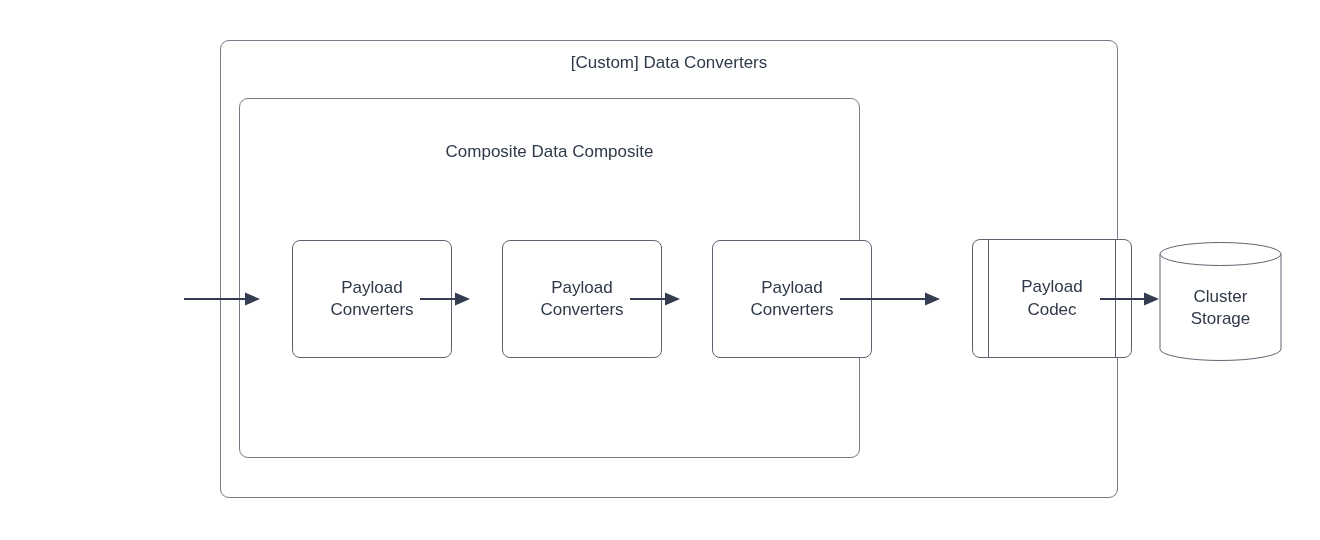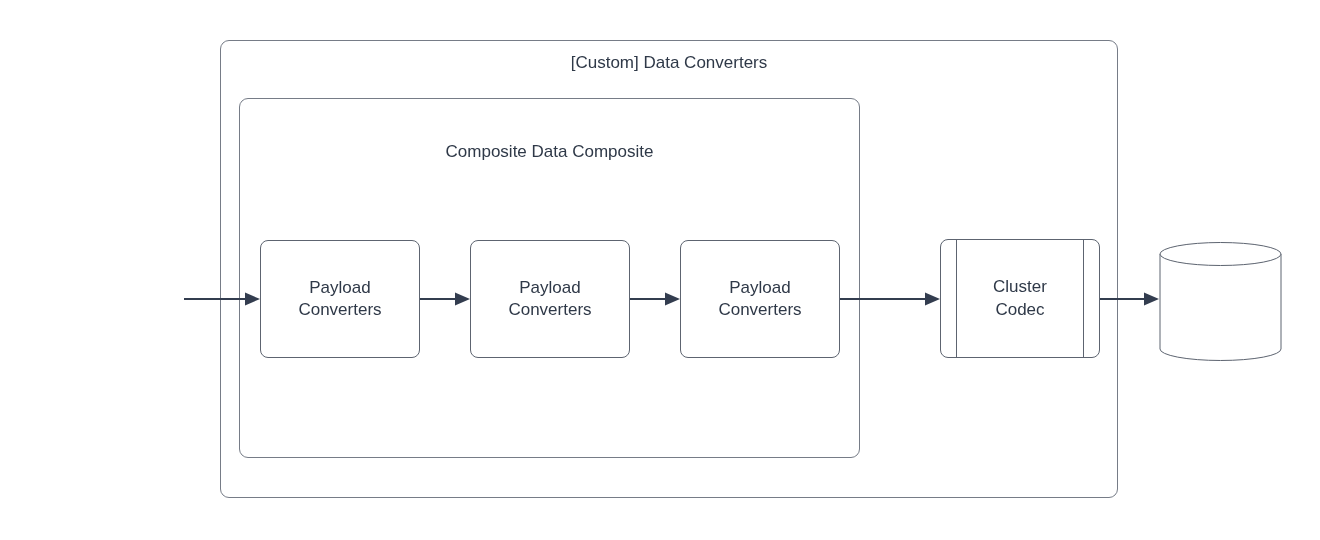--- a/index.html
+++ b/index.html
@@ -38,20 +38,21 @@
     justify-content: center;
     text-align: center;
     font-size: 17px;
     line-height: 1.32;
     color: #2f3948;
   }
   .rounded-rect {
     border: 1px solid #5d6470;
     border-radius: 8px;
     background: #ffffff;
+    margin-left: 32px;
   }
   .node-label { width: min-content; margin: 0 auto; }
   .node-label-wide { white-space: nowrap; }
 
   .pc1 { left: 260px; top: 240px; width: 160px; height: 118px; }
   .pc2 { left: 470px; top: 240px; width: 160px; height: 118px; }
   .pc3 { left: 680px; top: 240px; width: 160px; height: 118px; }
   .codec { left: 940px; top: 239px; width: 160px; height: 119px; }
   .codec-bar {
     position: absolute;
@@ -98,28 +99,29 @@
     <div class="node-label">Payload Converters</div>
   </div>
 
   <div class="node rounded-rect pc3">
     <div class="node-label">Payload Converters</div>
   </div>
 
   <div class="node rounded-rect codec">
     <div class="codec-bar left"></div>
     <div class="codec-bar right"></div>
-    <div class="node-label">Cluster Codec</div>
+    <div class="node-label">Payload Codec</div>
   </div>
 
   <div class="node storage-node">
     <svg width="123" height="120" viewBox="0 0 123 120">
       <path d="M 1,12 L 1,107 A 60.5,11.5 0 0 0 122,107 L 122,12" fill="#ffffff" stroke="#5d6470" stroke-width="1"></path>
       <ellipse cx="61.5" cy="12" rx="60.5" ry="11.5" fill="#ffffff" stroke="#5d6470" stroke-width="1"></ellipse>
     </svg>
+    <div class="node-label">Cluster Storage</div>
   </div>
 
   <svg class="arrows" width="1320" height="540" viewBox="0 0 1320 540">
     <g stroke="#333d4f" stroke-width="2" fill="#333d4f">
       <g>
         <line x1="184" y1="299" x2="246" y2="299"></line>
         <polygon points="245,292.5 260,299 245,305.5" stroke="none"></polygon>
       </g>
       <g>
         <line x1="420" y1="299" x2="456" y2="299"></line>

